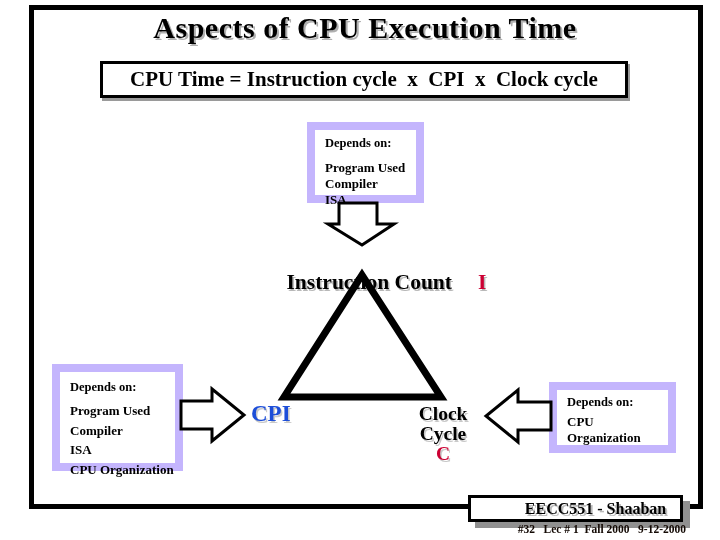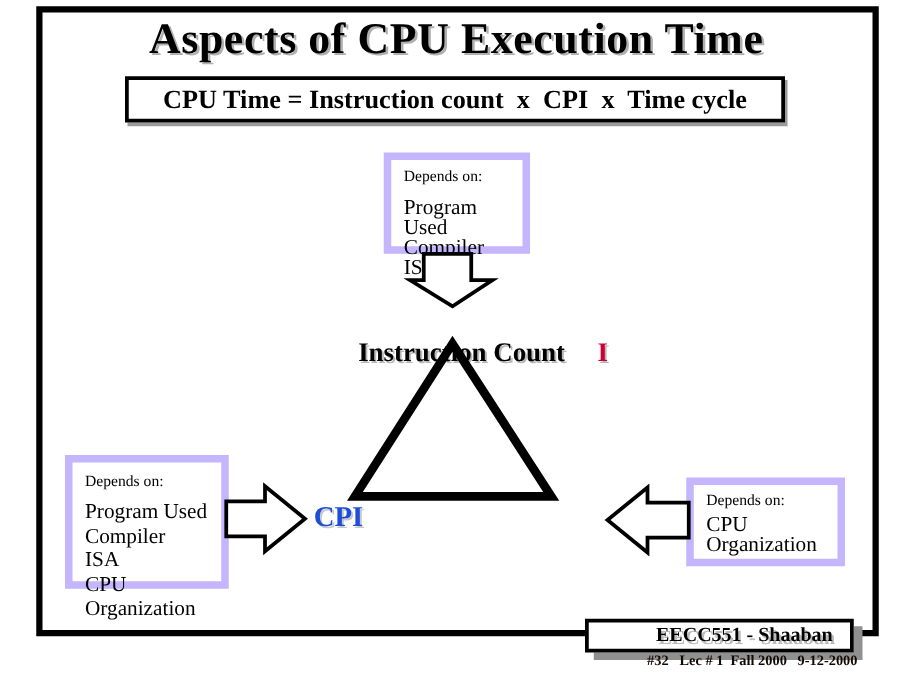--- a/index.html
+++ b/index.html
@@ -22,21 +22,21 @@
   #slide-frame {
     left: 29px; top: 5px;
     width: 674px; height: 504px;
     border: 5px solid #000000;
     z-index: 0;
   }
 
   #title {
     left: 30px; top: 11px; width: 670px;
     text-align: center;
-    font-size: 35px;
+    font-size: 30px;
     font-weight: bold;
     letter-spacing: 0.5px;
     color: #000000;
     text-shadow: 2px 2px 0 #b0b0b0;
     z-index: 2;
     white-space: pre;
   }
 
   #equation-box {
     left: 100px; top: 61px;
@@ -49,28 +49,28 @@
   }
   #equation-box .eq-text {
     font-size: 21px;
     font-weight: bold;
     line-height: 30px;
     white-space: pre;
     color: #000000;
   }
 
   .dep-box {
-    border: 6px solid #c4b5fd;
-    background: #ffffff;
-    z-index: 2;
-    color: #000000;
-    font-weight: normal;
+    border: 8px solid #c4b5fd;
+    background: #ffffff;
+    z-index: 2;
+    color: #000000;
+    font-weight: bold;
   }
   .dep-heading { font-size: 12.5px; }
-  .dep-item { font-size: 17px; }
+  .dep-item { font-size: 13px; }
 
   #dep-box-top {
     left: 307px; top: 122px;
     width: 117px; height: 81px;
     padding: 6px 0 0 10px;
   }
   #dep-box-top .dep-heading { margin-bottom: 9px; }
   #dep-box-top .dep-item { line-height: 16px; }
 
   #dep-box-left {
@@ -160,21 +160,21 @@
 </head>
 <body>
 
 <div id="canvas">
 
   <div id="slide-frame" class="abs"></div>
 
   <div id="title" class="abs">Aspects of CPU Execution Time</div>
 
   <div id="equation-box" class="abs">
-    <span class="eq-text">CPU Time = Instruction count  x  CPI  x  Time cycle</span>
+    <span class="eq-text">CPU Time = Instruction cycle  x  CPI  x  Clock cycle</span>
   </div>
 
   <div id="dep-box-top" class="abs dep-box">
     <div class="dep-heading">Depends on:</div>
     <div class="dep-item">Program Used</div>
     <div class="dep-item">Compiler</div>
     <div class="dep-item">ISA</div>
   </div>
 
   <div id="instruction-count" class="abs">
@@ -184,20 +184,25 @@
   <div id="dep-box-left" class="abs dep-box">
     <div class="dep-heading">Depends on:</div>
     <div class="dep-item">Program Used</div>
     <div class="dep-item">Compiler</div>
     <div class="dep-item">ISA</div>
     <div class="dep-item">CPU Organization</div>
   </div>
 
   <div id="cpi-label" class="abs accent" style="color: #1d4ed8;">CPI</div>
 
+  <div id="clock-block" class="abs">
+    <div>Clock</div>
+    <div>Cycle</div>
+    <div class="accent" style="color: rgb(204, 0, 51);">C</div>
+  </div>
 
   <div id="dep-box-right" class="abs dep-box">
     <div class="dep-heading">Depends on:</div>
     <div class="dep-item">CPU Organization</div>
   </div>
 
   <svg id="shape-layer" class="abs" viewBox="0 0 720 540" xmlns="http://www.w3.org/2000/svg">
 
     <polygon points="339,203 339,224 328,224 362,245 394,224 377,224 377,203" fill="#ffffff" stroke="#000000" stroke-width="3"></polygon>
 

